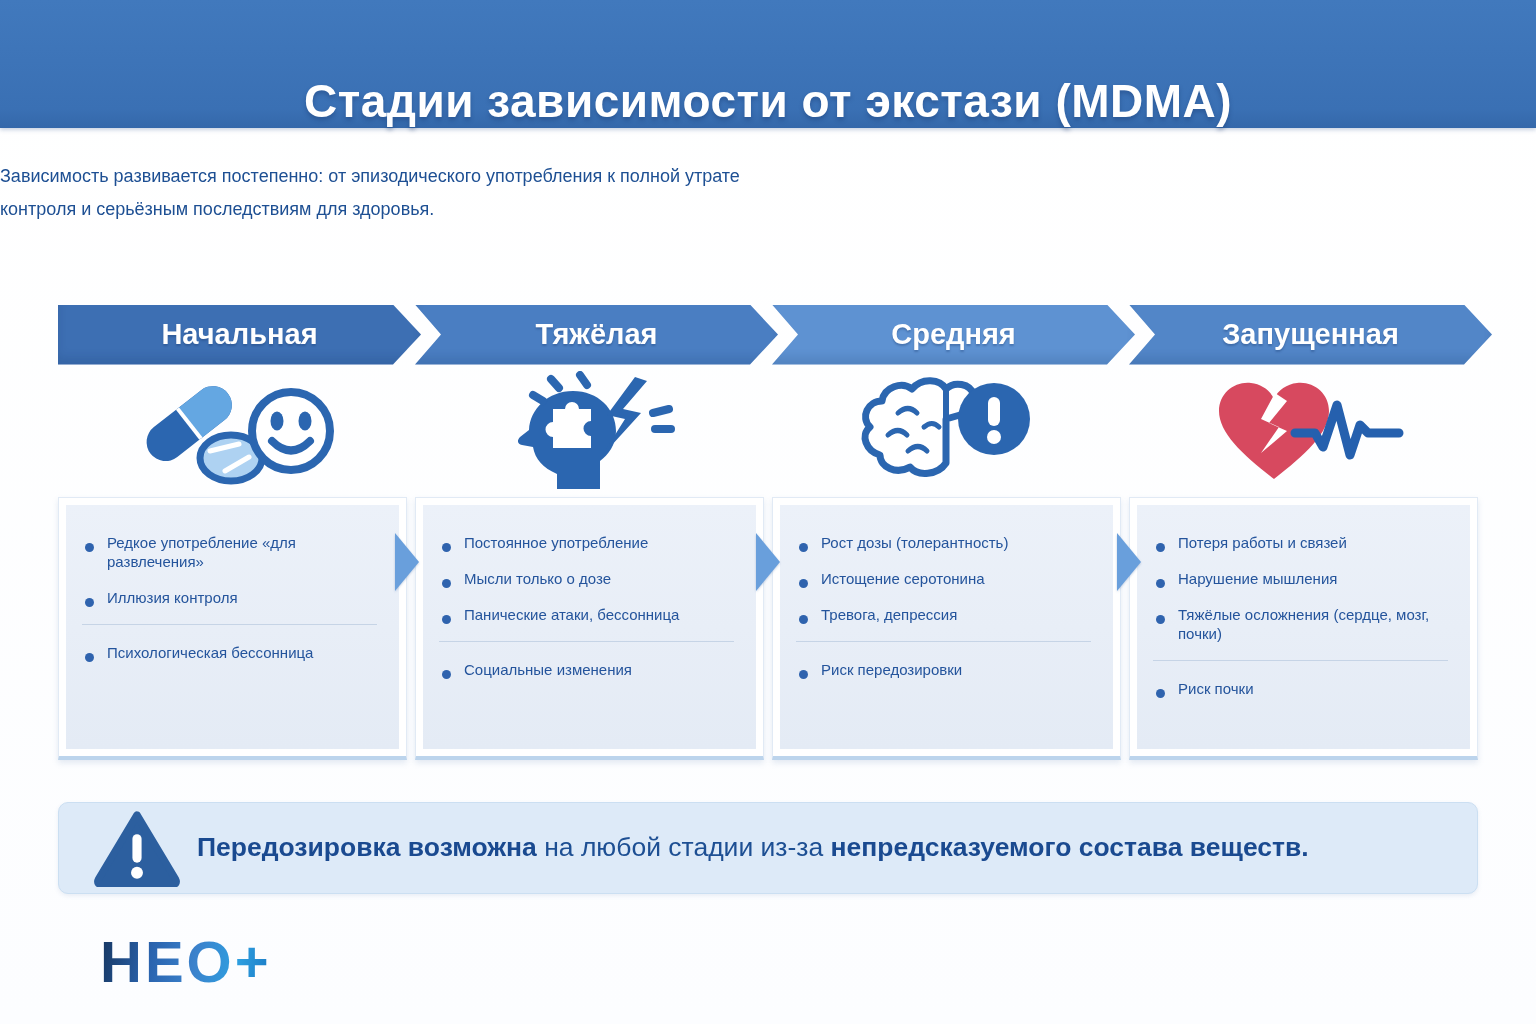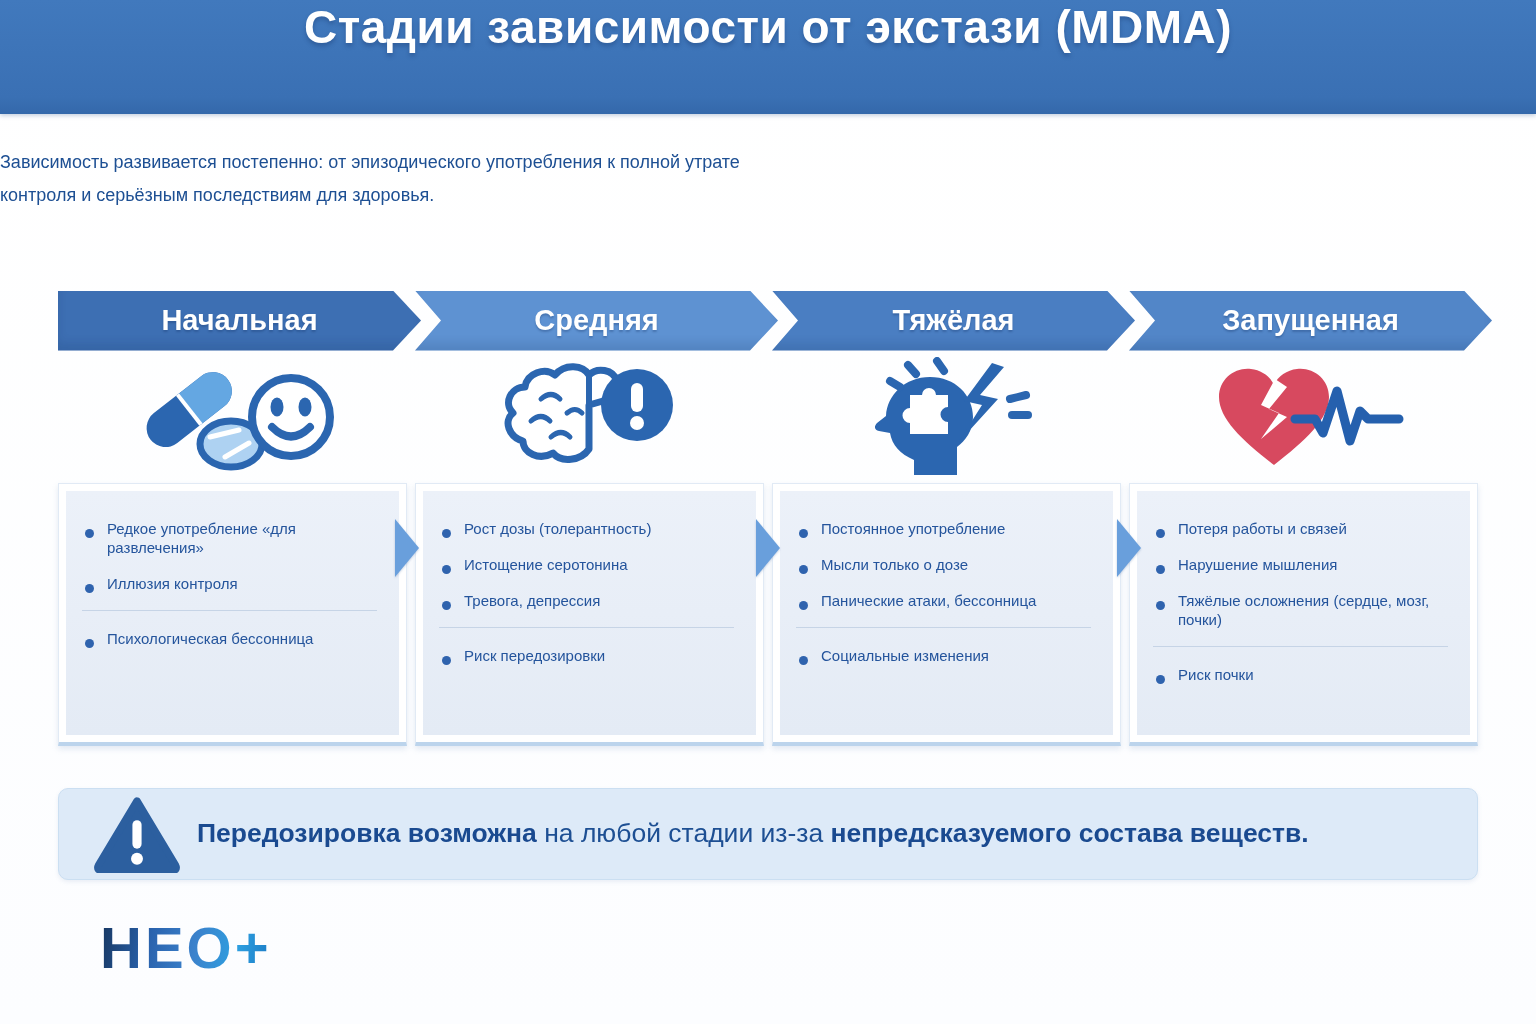--- a/index.html
+++ b/index.html
@@ -6,23 +6,23 @@
   html,body { width:1536px; height:1024px; }
   body {
     font-family:"Liberation Sans", sans-serif;
     background:#ffffff;
     overflow:hidden;
   }
   .page { position:relative; width:1536px; height:1024px; background:linear-gradient(180deg,#ffffff 0%,#fcfdff 100%); }
 
   
   .top-banner {
-    height:114px;
+    height:128px;
     background:linear-gradient(180deg,#4179bd 0%,#3a70b4 85%,#3468aa 100%);
-    display:flex; align-items:flex-start; justify-content:center;
+    display:flex; align-items:flex-end; justify-content:center;
     box-shadow:0 2px 4px rgba(40,80,140,.25);
   }
   .top-banner h1 {
     color:#ffffff; font-size:46px; font-weight:700; letter-spacing:.5px;
     text-shadow:0 3px 4px rgba(20,50,100,.35);
   }
 
   
   .subtitle {
     margin-top:32px; 
@@ -159,47 +159,20 @@
             <li class="bullet">Редкое употребление «для развлечения»</li>
             <li class="bullet">Иллюзия контроля</li>
             <hr class="divider">
             <li class="bullet">Психологическая бессонница</li>
           </ul>
         </div>
       </div>
     </div>
 
     <div class="stage notched">
-      <div class="stage-header" style="background: rgb(94, 146, 210);">
-        <span>Средняя</span>
-      </div>
-      <div class="stage-icon-area">
-        <svg width="210" height="120" viewBox="0 0 210 120">
-          <path d="M104 92 C96 104 76 106 68 96 C54 104 38 96 38 84 C24 80 18 64 28 56 C18 46 26 30 40 30 C42 16 60 10 70 18 C80 6 98 8 104 18 C112 10 128 12 132 24 L132 40 L104 48 Z" fill="#ffffff" stroke="#2b66b0" stroke-width="7" stroke-linejoin="round"></path>
-          <path d="M104 20 L104 92" stroke="#2b66b0" stroke-width="6"></path>
-          <path d="M56 42 q10 -9 19 0 M46 64 q10 -9 19 0 M66 80 q10 -9 19 0 M82 56 q8 -7 15 0" fill="none" stroke="#2b66b0" stroke-width="5" stroke-linecap="round"></path>
-          <circle cx="152" cy="48" r="36" fill="#2b66b0"></circle>
-          <rect x="146" y="26" width="12" height="29" rx="6" fill="#ffffff"></rect>
-          <circle cx="152" cy="66" r="7" fill="#ffffff"></circle>
-        </svg>
-      </div>
-      <div class="stage-card">
-        <div class="card-inner">
-          <ul class="bullets">
-            <li class="bullet">Рост дозы (толерантность)</li>
-            <li class="bullet">Истощение серотонина</li>
-            <li class="bullet">Тревога, депрессия</li>
-            <hr class="divider">
-            <li class="bullet">Риск передозировки</li>
-          </ul>
-        </div>
-      </div>
-    </div>
-
-    <div class="stage notched">
       <div class="stage-header" style="background: rgb(74, 126, 194);">
         <span>Тяжёлая</span>
       </div>
       <div class="stage-icon-area">
         <svg width="210" height="120" viewBox="0 0 210 120">
           <path fill="#2b66b0" d="M72 118 L72 103 C58 97 50 88 48 76 L37 74 C32 73 32 69 35 66 L44 59 C45 38 63 20 88 20 C113 20 131 38 131 60 C131 74 123 84 115 90 L115 118 Z"></path>
           <path fill="#ffffff" d="M68 38 h12 a7 7 0 1 1 14 0 h12 v12 a7 7 0 1 0 0 15 v12 h-38 v-11 a7 7 0 1 1 0 -15 z"></path>
           <path fill="#2b66b0" d="M150 6 L122 44 L140 48 L116 86 L156 42 L138 38 L162 10 Z"></path>
           <g stroke="#2b66b0" stroke-width="8" stroke-linecap="round">
             <line x1="95" y1="4" x2="102" y2="14"></line>
@@ -217,20 +190,47 @@
             <li class="bullet">Мысли только о дозе</li>
             <li class="bullet">Панические атаки, бессонница</li>
             <hr class="divider">
             <li class="bullet">Социальные изменения</li>
           </ul>
         </div>
       </div>
     </div>
 
     <div class="stage notched">
+      <div class="stage-header" style="background: rgb(94, 146, 210);">
+        <span>Средняя</span>
+      </div>
+      <div class="stage-icon-area">
+        <svg width="210" height="120" viewBox="0 0 210 120">
+          <path d="M104 92 C96 104 76 106 68 96 C54 104 38 96 38 84 C24 80 18 64 28 56 C18 46 26 30 40 30 C42 16 60 10 70 18 C80 6 98 8 104 18 C112 10 128 12 132 24 L132 40 L104 48 Z" fill="#ffffff" stroke="#2b66b0" stroke-width="7" stroke-linejoin="round"></path>
+          <path d="M104 20 L104 92" stroke="#2b66b0" stroke-width="6"></path>
+          <path d="M56 42 q10 -9 19 0 M46 64 q10 -9 19 0 M66 80 q10 -9 19 0 M82 56 q8 -7 15 0" fill="none" stroke="#2b66b0" stroke-width="5" stroke-linecap="round"></path>
+          <circle cx="152" cy="48" r="36" fill="#2b66b0"></circle>
+          <rect x="146" y="26" width="12" height="29" rx="6" fill="#ffffff"></rect>
+          <circle cx="152" cy="66" r="7" fill="#ffffff"></circle>
+        </svg>
+      </div>
+      <div class="stage-card">
+        <div class="card-inner">
+          <ul class="bullets">
+            <li class="bullet">Рост дозы (толерантность)</li>
+            <li class="bullet">Истощение серотонина</li>
+            <li class="bullet">Тревога, депрессия</li>
+            <hr class="divider">
+            <li class="bullet">Риск передозировки</li>
+          </ul>
+        </div>
+      </div>
+    </div>
+
+    <div class="stage notched">
       <div class="stage-header" style="background: rgb(82, 134, 200);">
         <span>Запущенная</span>
       </div>
       <div class="stage-icon-area">
         <svg width="210" height="120" viewBox="0 0 210 120">
           <path fill="#d7495f" d="M75 108 C44 84 20 62 20 40 C20 22 36 10 52 12 C62 13 71 19 75 28 C79 19 88 13 98 12 C114 10 130 22 130 40 C130 62 106 84 75 108 Z"></path>
           <path fill="#ffffff" d="M76 22 L62 48 L80 56 L62 82 L88 60 L70 52 L88 30 Z"></path>
           <polyline points="96,62 116,62 124,76 138,34 151,84 161,54 169,62 200,62" fill="none" stroke="#2560ae" stroke-width="9" stroke-linejoin="round" stroke-linecap="round"></polyline>
         </svg>
       </div>

